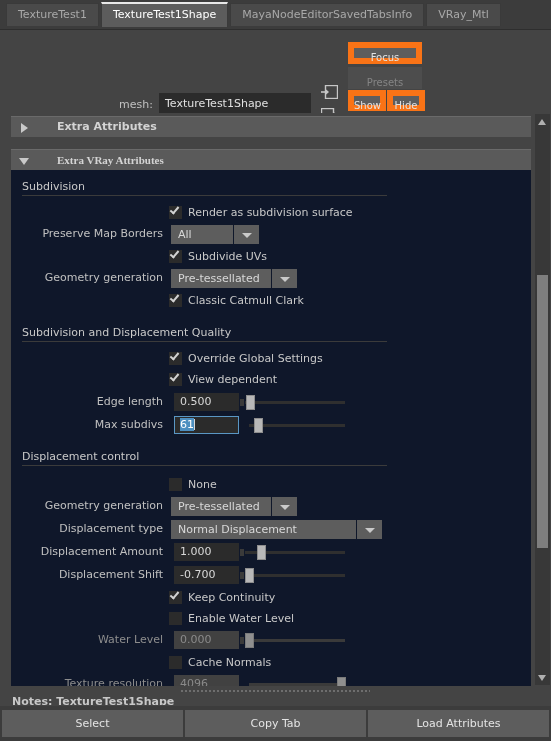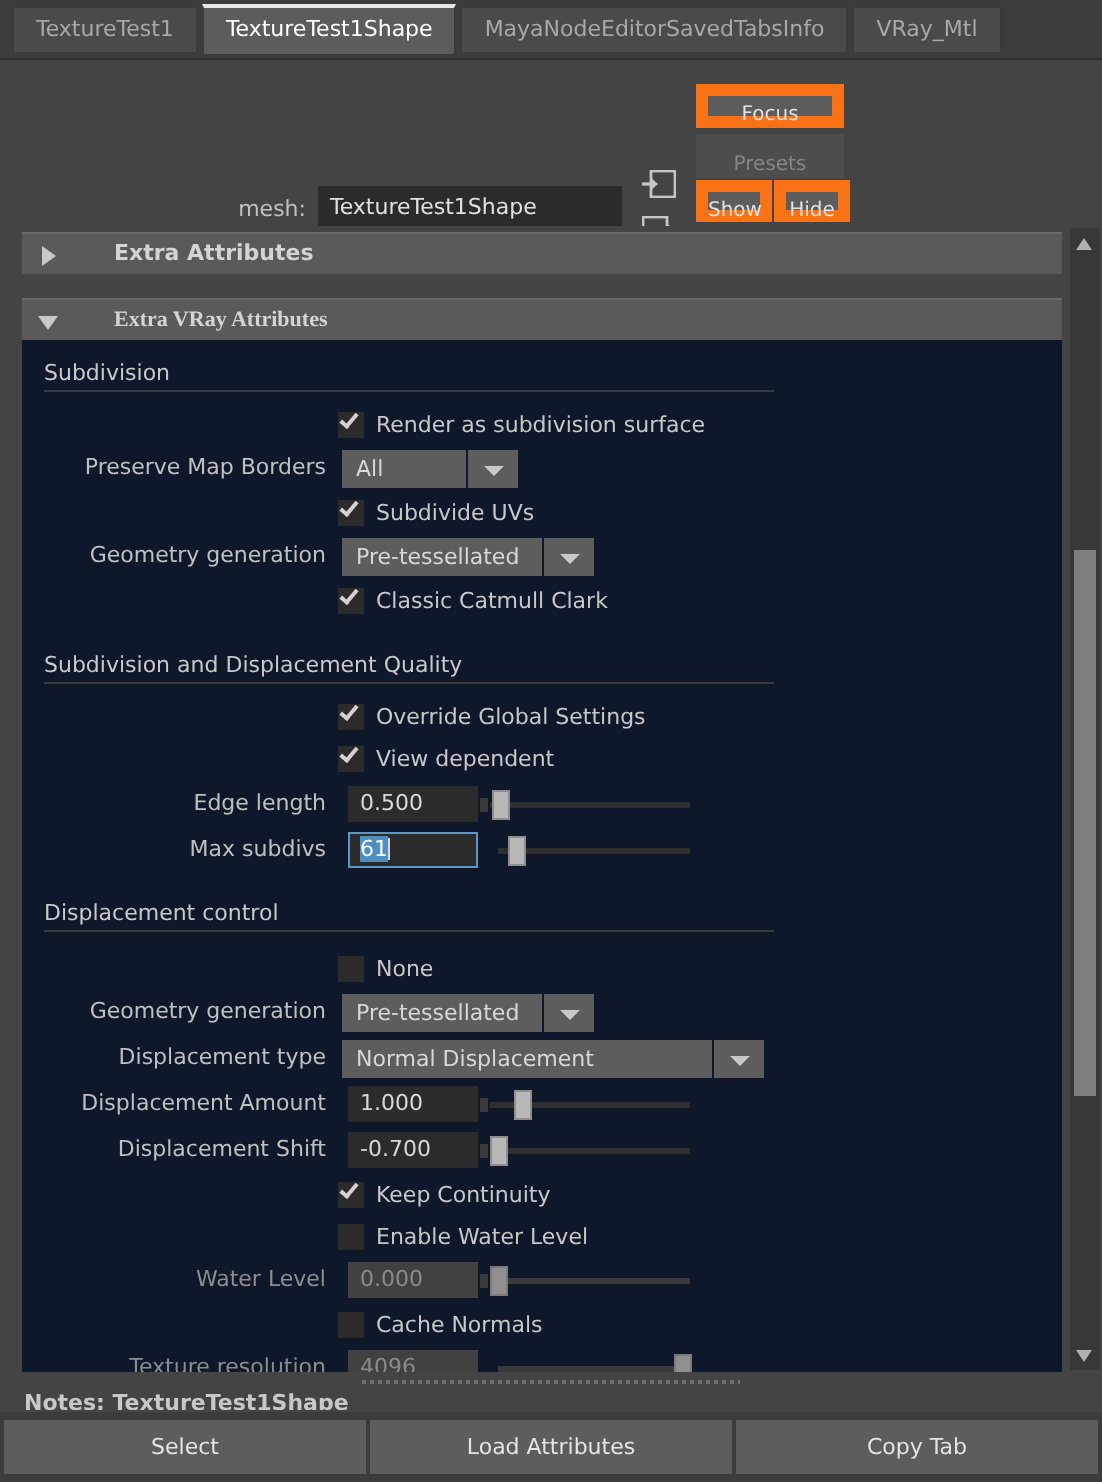--- a/index.html
+++ b/index.html
@@ -370,17 +370,17 @@
     <div class="arrow down" style="bottom:0;">
         <i></i>
       </div>
   </div>
 
   <div class="gripper"></div>
   <div class="notes">Notes: TextureTest1Shape</div>
 
   <div class="bottombar">
     <div class="bbtn">Select</div>
+    <div class="bbtn">Copy Tab</div>
     <div class="bbtn">Load Attributes</div>
-    <div class="bbtn">Copy Tab</div>
   </div>
 
 </div>
 
 </body></html>

